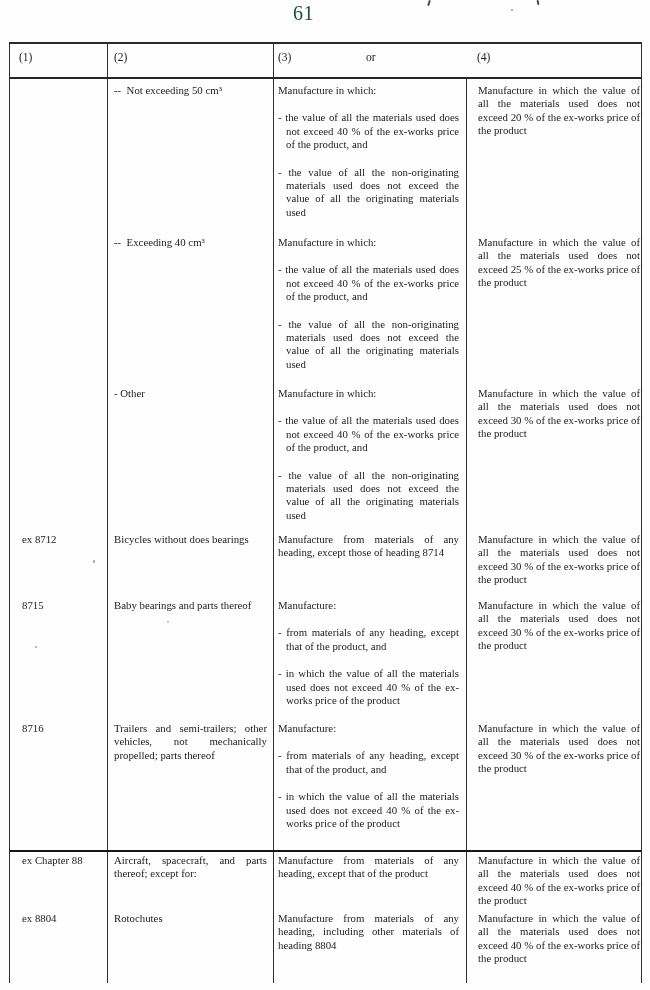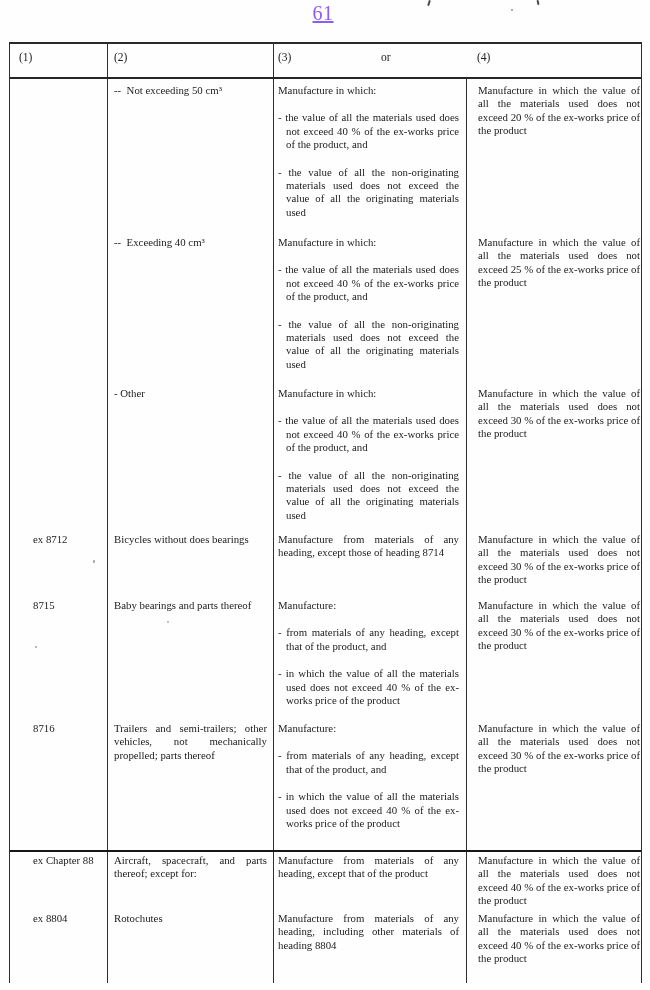--- a/index.html
+++ b/index.html
@@ -9,25 +9,24 @@
     background: #ffffff;
     color: #1a1a1a;
     position: relative;
     overflow: hidden;
   }
   .page { position: absolute; inset: 0; background: #fefefe; }
 
   .page-number {
     position: absolute;
     left: 293px; top: 2px; width: 60px;
-    text-align: center;
+    text-align: left;
     font-size: 20px;
     letter-spacing: 0.5px;
-    color: #8b5cf6;
-    text-decoration: underline;
+    color: #14532d;
   }
 
   
   .tbl {
     position: absolute;
     left: 9px; top: 42px;
     width: 633px; height: 941px;
     border-top: 2px solid #2a2a2a;
     border-left: 1px solid #2e2e2e;
     border-right: 1px solid #2e2e2e;
@@ -40,31 +39,31 @@
   .h-header { top: 33px; height: 2px; }
   .h-chapter { top: 806px; height: 2px; background: #171717; }
 
   .hdr {
     position: absolute; top: 7px;
     font-size: 11.5px; color: #1c1c1c;
   }
   .hdr.hc1 { left: 9px; }
   .hdr.hc2 { left: 104px; }
   .hdr.hc3 { left: 268px; }
-  .hdr.hor { left: 371px; }
+  .hdr.hor { left: 356px; }
   .hdr.hc4 { left: 467px; }
 
   
   .row { position: absolute; left: 0; width: 100%; }
   .r0 { top: 38px; }  .r1 { top: 190px; } .r2 { top: 341px; }
   .r3 { top: 487px; } .r4 { top: 553px; } .r5 { top: 676px; }
   .r6 { top: 808px; } .r7 { top: 866px; }
 
   .cell { position: absolute; top: 0; font-size: 10.8px; line-height: 13.4px; color: #1b1b1b; padding-top: 2px; }
-  .cc1 { left: 23px;   width: 84px;  }
+  .cc1 { left: 12px;   width: 84px;  }
   .cc2 { left: 104px; width: 153px; }
   .cc3 { left: 268px; width: 181px; }
   .cc4 { left: 460px; width: 170px; }
 
   .cell p { margin: 0 0 14px 0; text-align: justify; }
   .cell p:last-child { margin-bottom: 0; }
   .cc4 p { text-align: justify; margin-left: 8px; }
   .hang { padding-left: 8px; text-indent: -8px; }
   .sub  { white-space: pre-wrap; text-align: left; }
 

